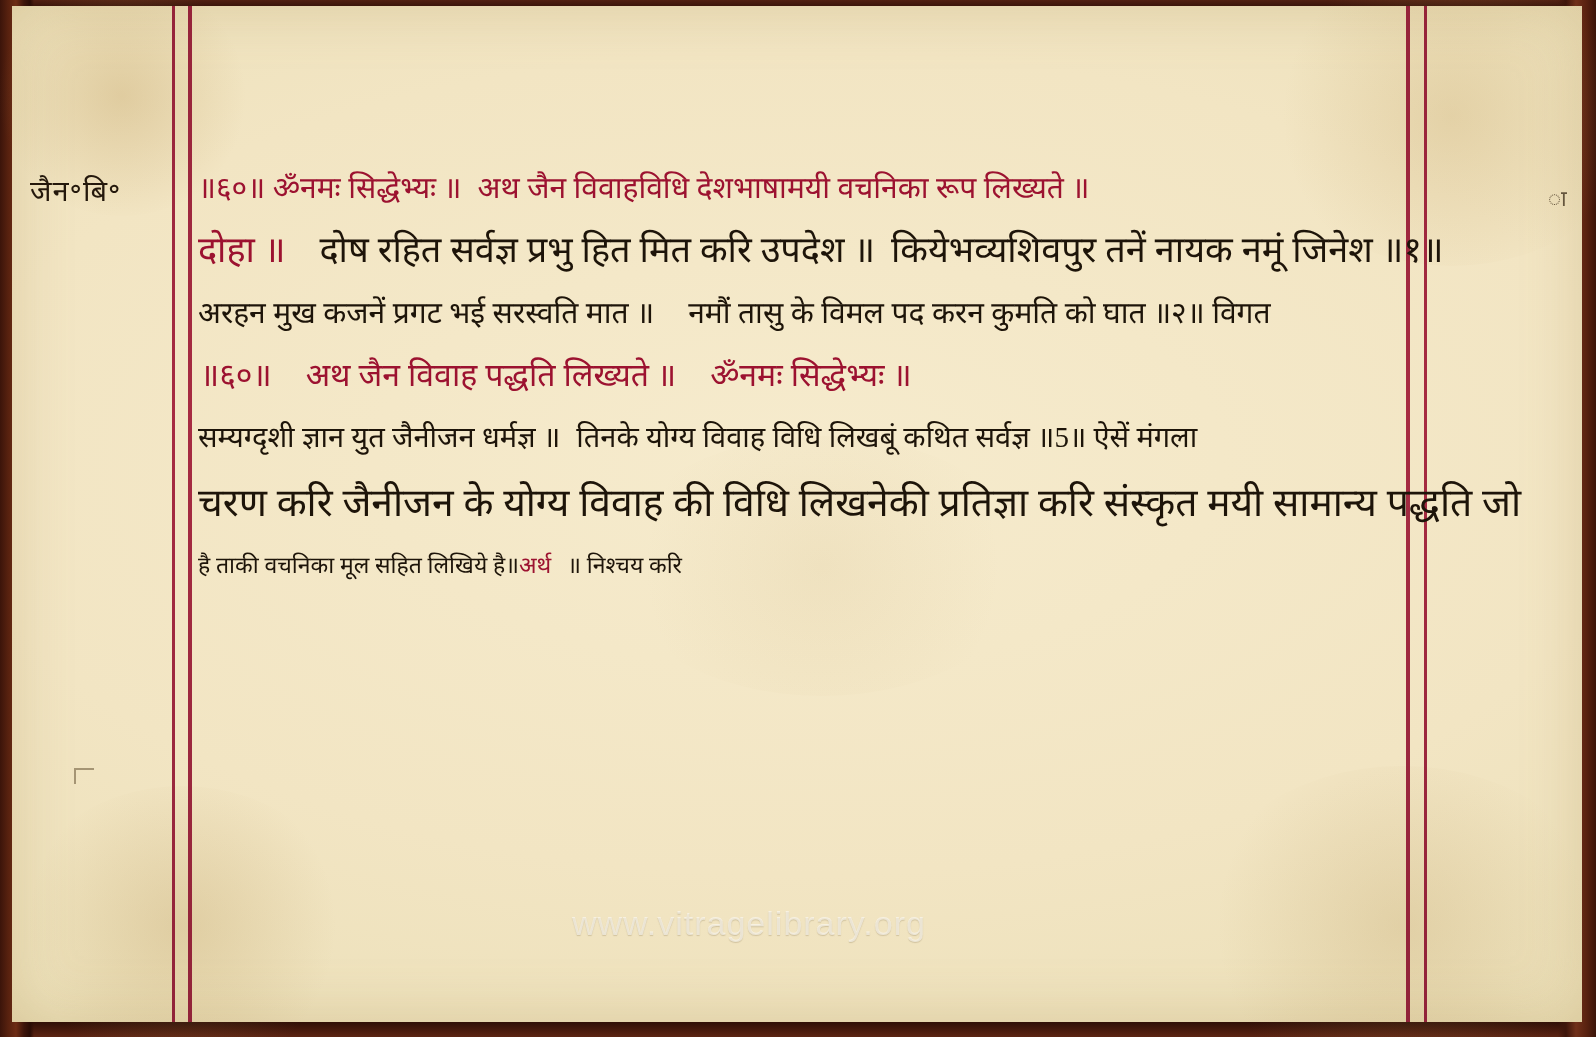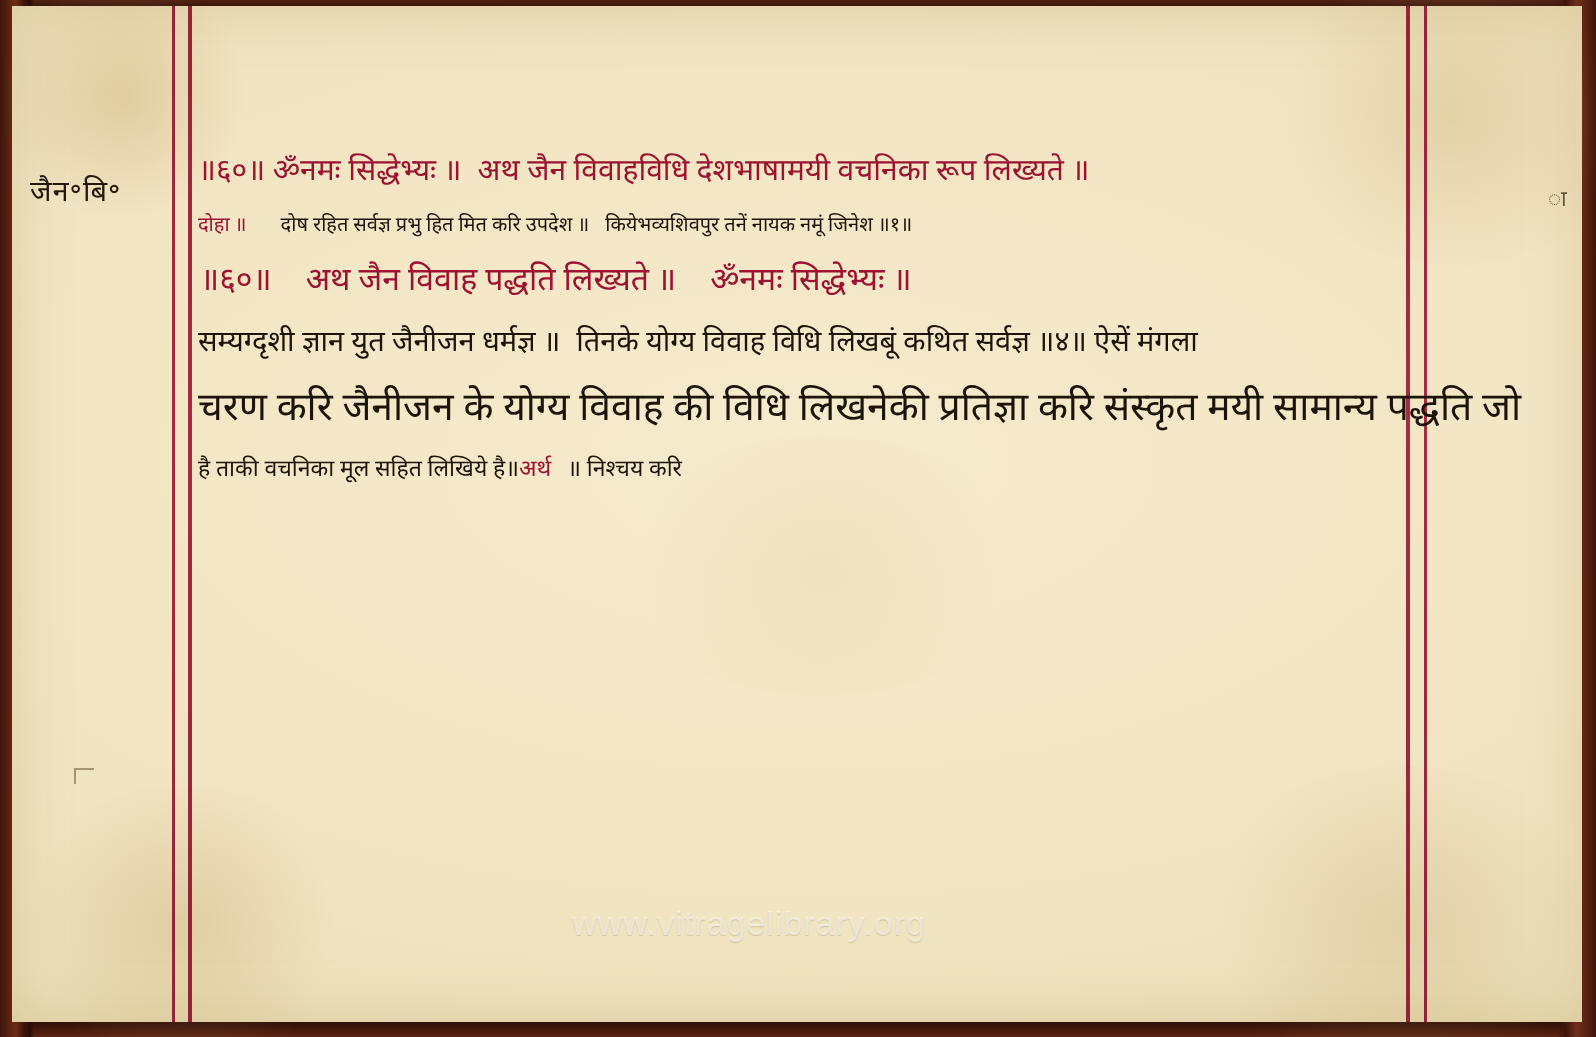--- a/index.html
+++ b/index.html
@@ -93,21 +93,21 @@
     width: 18px;
     height: 14px;
     border-left: 2px solid rgba(90,70,40,0.5);
     border-top: 2px solid rgba(90,70,40,0.5);
   }
 
   
   .text-body {
     position: absolute;
     left: 186px;
-    top: 148px;
+    top: 166px;
     width: 1200px;
   }
   .line {
     position: relative;
     color: #1d1409;
     font-size: 30px;
     line-height: 1.05;
     white-space: nowrap;
     margin-bottom: 30px;
   }
@@ -115,21 +115,21 @@
     color: #9c1230;
   }
   .line .blk {
     color: #1d1409;
   }
   .sp { display: inline-block; width: 16px; }
   .sp-lg { display: inline-block; width: 34px; }
 
   
   .l1 { font-size: 30px; margin-bottom: 28px; }
-  .l2 { font-size: 20px; margin-bottom: 28px; }
+  .l2 { font-size: 36px; margin-bottom: 28px; }
   .l3 { font-size: 30px; margin-bottom: 30px; }
   .l4 { font-size: 30px; margin-bottom: 32px; }
   .l5 { font-size: 32px; margin-bottom: 30px; padding-left: 2px; }
   .l6 { font-size: 32px; margin-bottom: 30px; padding-left: 6px; }
   .l7 { font-size: 29px; margin-bottom: 30px; }
   .l8 { font-size: 39px; margin-bottom: 30px; }
   .l9 { font-size: 23px; margin-bottom: 10px; }
 
   .watermark {
     position: absolute;
@@ -167,29 +167,32 @@
 
     <div class="text-body">
       <div class="line l1">
         <span class="red">॥६०॥ ॐनमः सिद्धेभ्यः ॥</span><span class="sp"></span><span class="red">अथ जैन विवाहविधि देशभाषामयी वचनिका रूप लिख्यते ॥</span>
       </div>
 
       <div class="line l2">
         <span class="red">दोहा ॥</span><span class="sp-lg"></span><span class="blk">दोष रहित सर्वज्ञ प्रभु हित मित करि उपदेश ॥</span><span class="sp"></span><span class="blk">कियेभव्यशिवपुर तनें नायक नमूं जिनेश ॥१॥</span>
       </div>
 
+      <div class="line l3">
+        <span class="blk">अरहन मुख कजनें प्रगट भई सरस्वति मात ॥</span><span class="sp-lg"></span><span class="blk">नमौं तासु के विमल पद करन कुमति को घात ॥२॥ विगत</span>
+      </div>
 
 
       <div class="line l5">
         <span class="red">॥६०॥</span><span class="sp-lg"></span><span class="red">अथ जैन विवाह पद्धति लिख्यते ॥</span><span class="sp-lg"></span><span class="red">ॐनमः सिद्धेभ्यः ॥</span>
       </div>
 
 
       <div class="line l7">
-        <span class="blk">सम्यग्दृशी ज्ञान युत जैनीजन धर्मज्ञ ॥</span><span class="sp"></span><span class="blk">तिनके योग्य विवाह विधि लिखबूं कथित सर्वज्ञ ॥४॥ ऐसें मंगला</span>
+        <span class="blk">सम्यग्दृशी ज्ञान युत जैनीजन धर्मज्ञ ॥</span><span class="sp"></span><span class="blk">तिनके योग्य विवाह विधि लिखबूं कथित सर्वज्ञ ॥5॥ ऐसें मंगला</span>
       </div>
 
       <div class="line l8">
         <span class="blk">चरण करि जैनीजन के योग्य विवाह की विधि लिखनेकी प्रतिज्ञा करि  संस्कृत मयी सामान्य पद्धति जो</span>
       </div>
 
       <div class="line l9">
         <span class="blk">है  ताकी वचनिका मूल सहित लिखिये है॥</span><span class="red">अर्थ</span><span class="sp"></span><span class="blk">॥  निश्चय करि</span>
       </div>
     </div>

